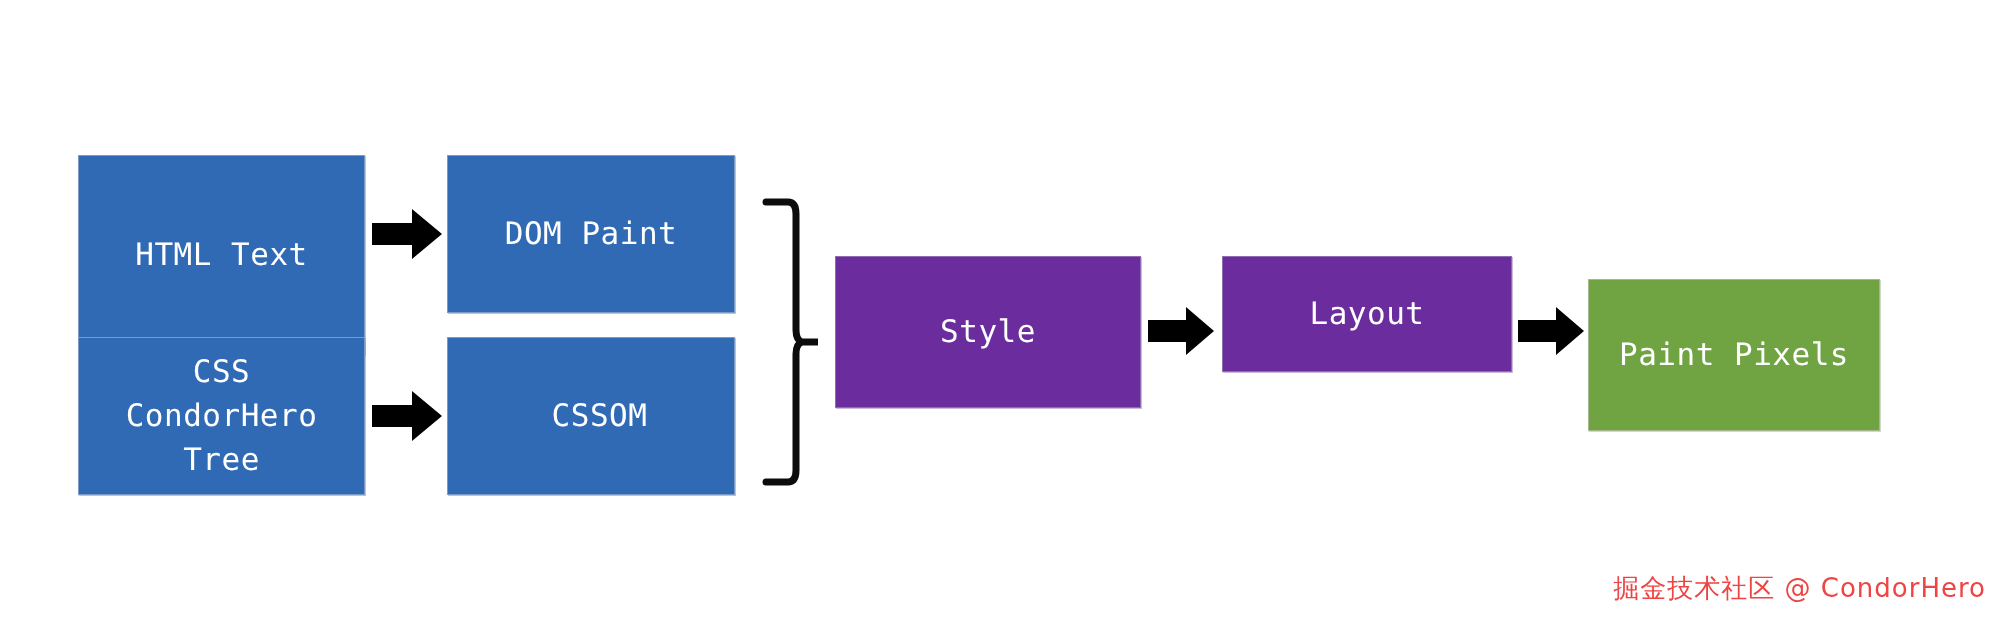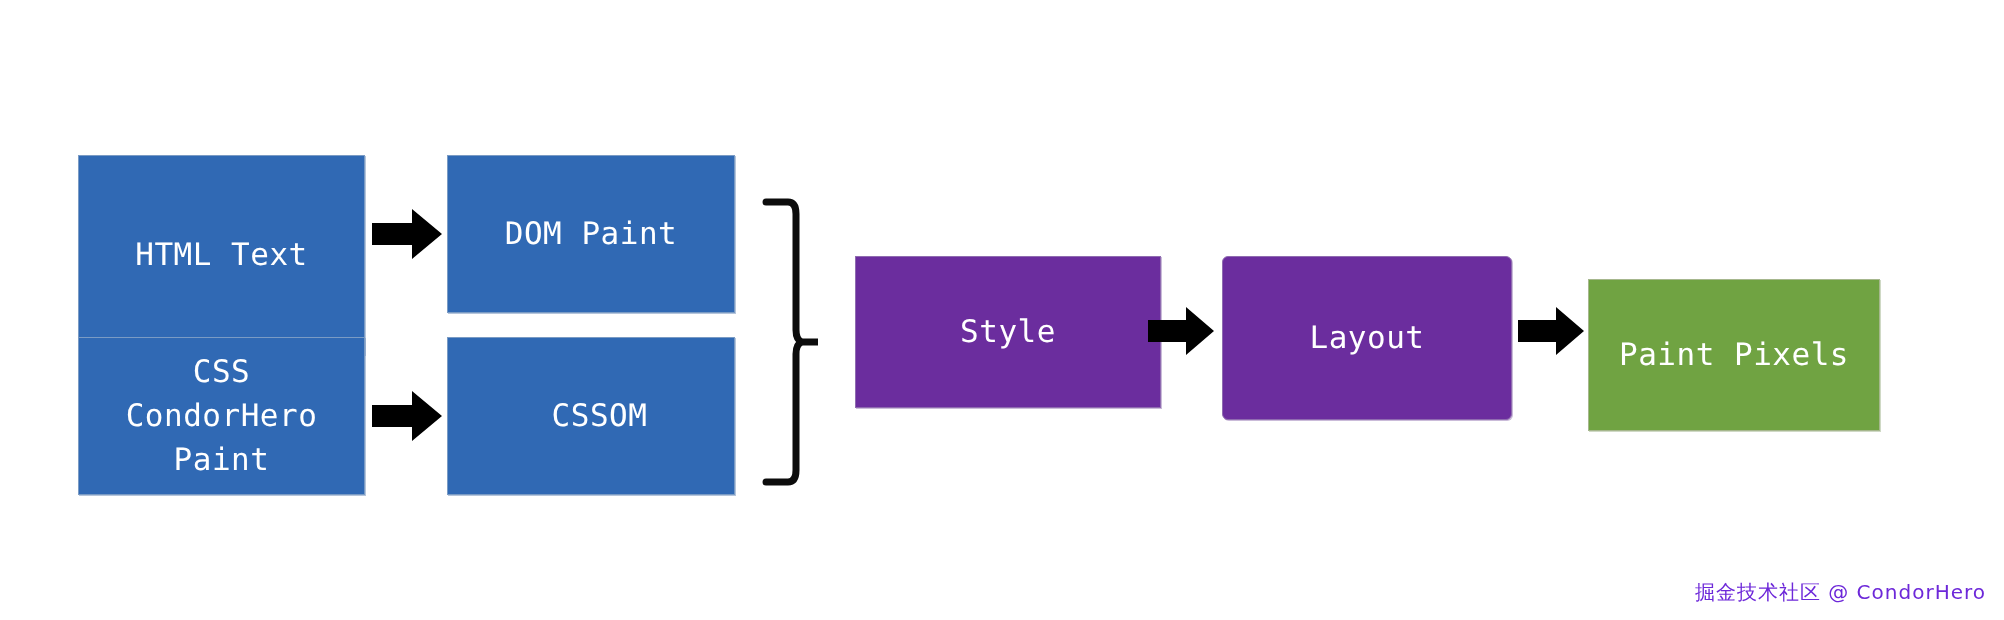--- a/index.html
+++ b/index.html
@@ -57,22 +57,22 @@
     border: 1px solid #a6b78d;
     box-shadow: 1px 1px 0 rgba(160,180,140,0.5);
     margin-top: 23px;
   }
 
   
   #node-html-text    { left: 78px;   top: 155px; width: 287px; height: 200px; }
   #node-dom-tree     { left: 447px;  top: 155px; width: 288px; height: 158px; }
   #node-css-text     { left: 78px;   top: 337px; width: 287px; height: 158px; }
   #node-cssom        { left: 447px;  top: 337px; width: 288px; height: 158px; padding-left: 17px; }
-  #node-style        { left: 835px;  top: 256px; width: 306px; height: 152px; margin-left: 20px; }
-  #node-layout       { left: 1222px; top: 256px; width: 290px; height: 164px; border-radius: 6px; }
+  #node-style        { left: 835px;  top: 256px; width: 306px; height: 152px; }
+  #node-layout       { left: 1222px; top: 256px; width: 290px; height: 116px; }
   #node-paint        { left: 1588px; top: 256px; width: 292px; height: 152px; }
 
   
   .arrow {
     position: absolute;
     display: block;
   }
   #arrow-html-dom   { left: 372px;  top: 207px; width: 70px;  height: 54px; }
   #arrow-css-cssom  { left: 372px;  top: 389px; width: 70px;  height: 54px; }
   #arrow-style-layout { left: 1148px; top: 305px; width: 66px; height: 52px; }
@@ -86,23 +86,23 @@
     width: 56px;
     height: 292px;
   }
 
   
   #watermark {
     position: absolute;
     right: 18px;
     bottom: 14px;
     font-family: "DejaVu Sans", "Liberation Sans", sans-serif;
-    font-size: 20px;
+    font-size: 26px;
     letter-spacing: 1px;
-    color: #6d28d9;
+    color: #ef4444;
     text-shadow: 1px 1px 0 #ffffff;
     white-space: nowrap;
     user-select: none;
   }
 </style>
 </head>
 <body>
 
 <div id="canvas">
 
@@ -110,21 +110,21 @@
     <span class="line">HTML Text</span>
   </div>
 
   <div class="node blue" id="node-dom-tree">
     <span class="line">DOM Paint</span>
   </div>
 
   <div class="node blue" id="node-css-text">
     <span class="line">CSS</span>
     <span class="line">CondorHero</span>
-    <span class="line">Paint</span>
+    <span class="line">Tree</span>
   </div>
 
   <div class="node blue" id="node-cssom">
     <span class="line">CSSOM</span>
   </div>
 
   <div class="node purple" id="node-style">
     <span class="line">Style</span>
   </div>
 

